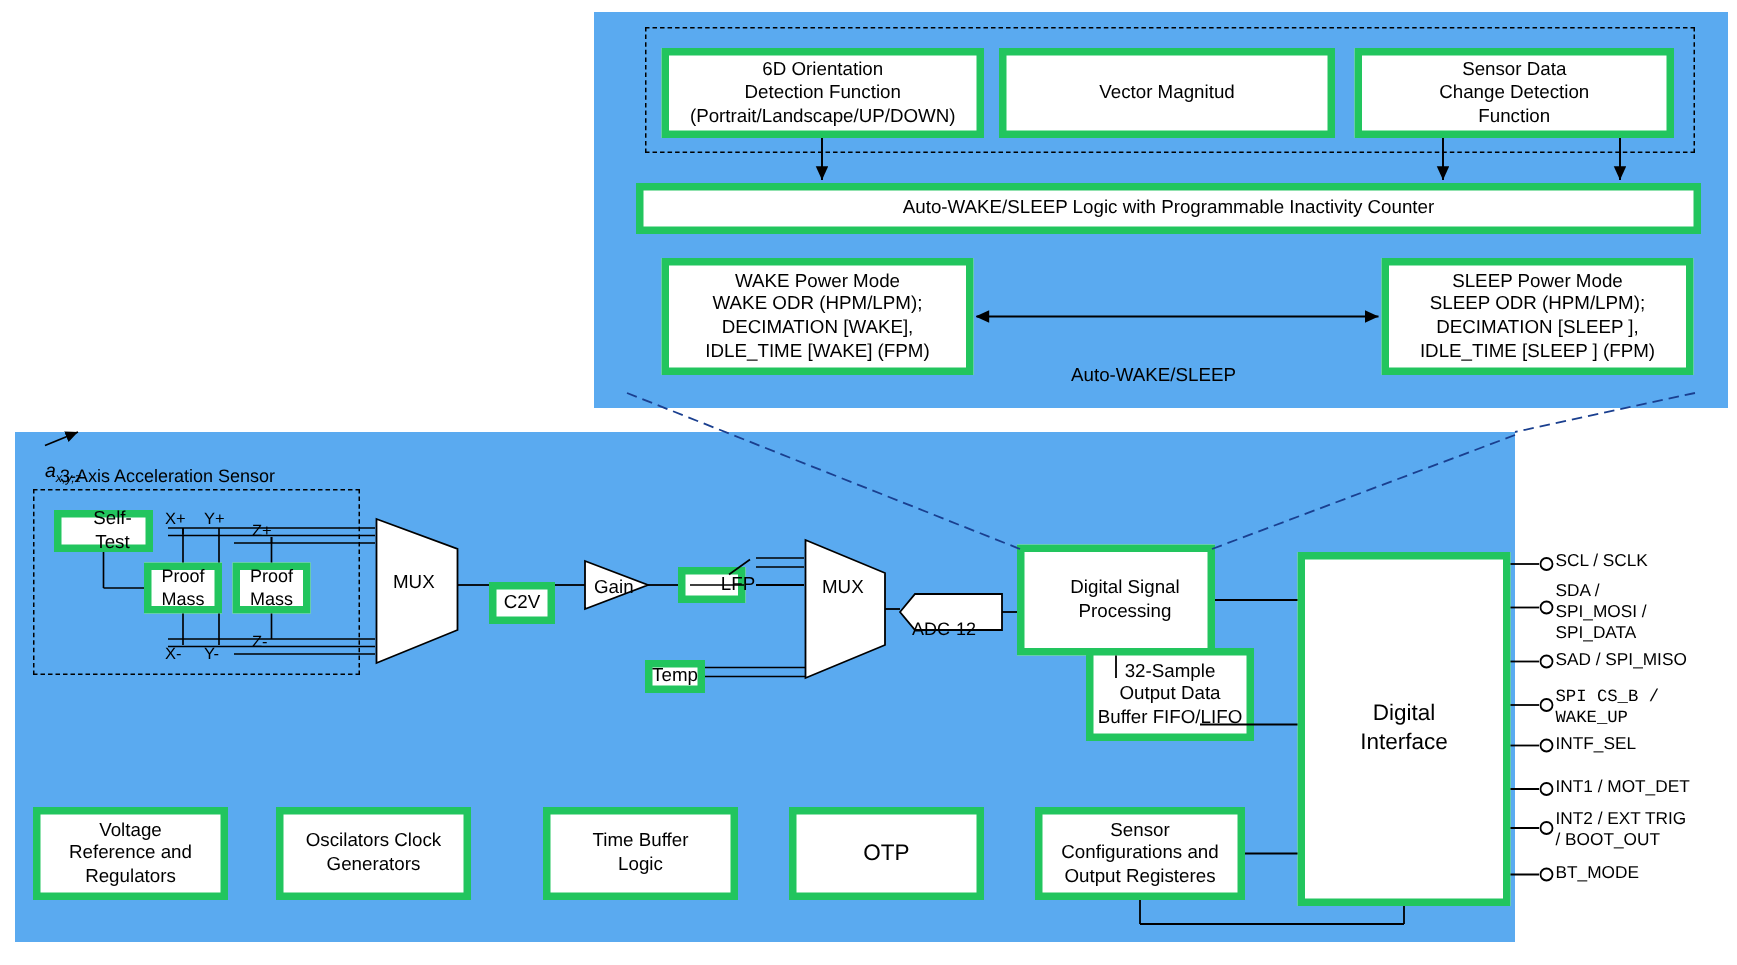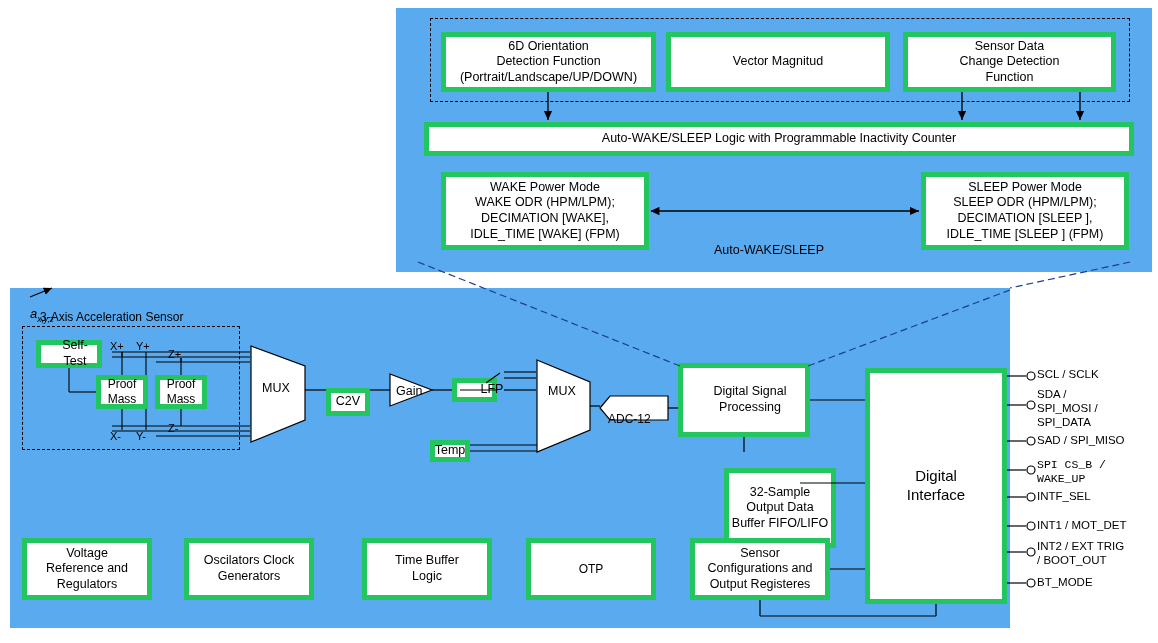--- a/index.html
+++ b/index.html
@@ -125,38 +125,38 @@
 
 <div class="lbl" style="left:548px; top:384px; font-size:12.5px; z-index:5;">MUX</div>
 
 <div class="box" style="left:430px; top:440px; width:40px; height:22px; font-size:12.5px;">Temp</div>
 
 <div class="lbl" style="left:608px; top:412px; font-size:12px; z-index:5;">ADC-12</div>
 
 <div class="box" style="left:678px; top:363px; width:132px; height:74px; font-size:12.5px;padding-left:12px;">Digital Signal
 Processing</div>
 
-<div class="box" style="left:688px; top:468px; width:112px; height:80px; font-size:12.5px;margin-left:36px;">32-Sample
+<div class="box" style="left:688px; top:432px; width:112px; height:62px; font-size:12.5px;margin-left:36px;">32-Sample
 Output Data
 Buffer FIFO/LIFO</div>
 
 <div class="box" style="left:865px; top:368px; width:142px; height:236px; font-size:15px;">Digital
 Interface</div>
 
 <div class="box" style="left:22px; top:538px; width:130px; height:62px; font-size:12.5px;">Voltage
 Reference and
 Regulators</div>
 
 <div class="box" style="left:184px; top:538px; width:130px; height:62px; font-size:12.5px;">Oscilators Clock
 Generators</div>
 
 <div class="box" style="left:362px; top:538px; width:130px; height:62px; font-size:12.5px;">Time Buffer
 Logic</div>
 
-<div class="box" style="left:526px; top:538px; width:130px; height:62px; font-size:12px;">OTP</div>
+<div class="box" style="left:526px; top:538px; width:130px; height:62px; font-size:15px;">OTP</div>
 
 <div class="box" style="left:690px; top:538px; width:140px; height:62px; font-size:12.5px;">Sensor
 Configurations and
 Output Registeres</div>
 
 <div class="pinlabel" style="left:1037px; top:368px;">SCL / SCLK</div>
 <div class="pinlabel" style="left:1037px; top:388px;">SDA /
 SPI_MOSI /
 SPI_DATA</div>
 <div class="pinlabel" style="left:1037px; top:434px;">SAD / SPI_MISO</div>

